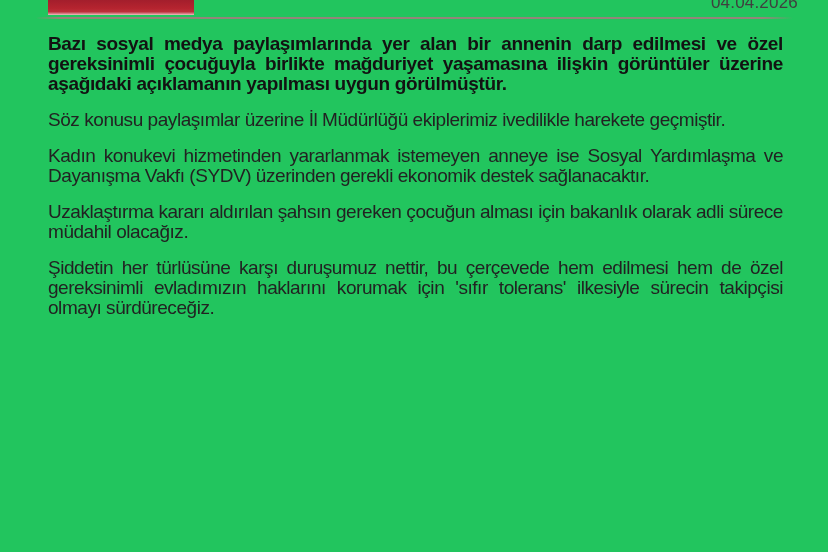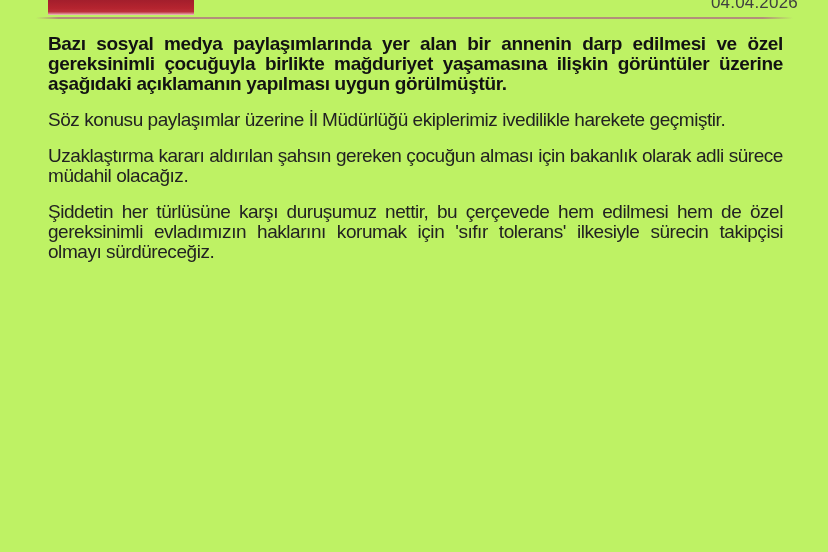--- a/index.html
+++ b/index.html
@@ -5,21 +5,21 @@
   html, body {
     margin: 0;
     padding: 0;
     background: #fdfdfd;
   }
   .page {
     position: relative;
     width: 828px;
     height: 552px;
     overflow: hidden;
-    background: #bef264;
+    background: #22c55e;
     font-family: "Liberation Sans", sans-serif;
   }
   
   .header {
     position: absolute;
     top: 0; left: 0; right: 0;
     height: 24px;
   }
   .red-bar {
     position: absolute;
@@ -87,17 +87,18 @@
 
   <div class="header">
     <div class="red-bar"></div>
     <div class="date">04.04.2026</div>
     <div class="divider"></div>
   </div>
 
   <div class="content">
     <p class="lead">Bazı sosyal medya paylaşımlarında yer alan bir annenin darp edilmesi ve özel gereksinimli çocuğuyla birlikte mağduriyet yaşamasına ilişkin görüntüler üzerine aşağıdaki açıklamanın yapılması uygun görülmüştür.</p>
     <p>Söz konusu paylaşımlar üzerine İl Müdürlüğü ekiplerimiz ivedilikle harekete geçmiştir.</p>
+    <p>Kadın konukevi hizmetinden yararlanmak istemeyen anneye ise Sosyal Yardımlaşma ve Dayanışma Vakfı (SYDV) üzerinden gerekli ekonomik destek sağlanacaktır.</p>
     <p>Uzaklaştırma kararı aldırılan şahsın gereken çocuğun alması için bakanlık olarak adli sürece müdahil olacağız.</p>
     <p>Şiddetin her türlüsüne karşı duruşumuz nettir, bu çerçevede hem edilmesi hem de özel gereksinimli evladımızın haklarını korumak için 'sıfır tolerans' ilkesiyle sürecin takipçisi olmayı sürdüreceğiz.</p>
   </div>
 
 </div>
 
 </body></html>

